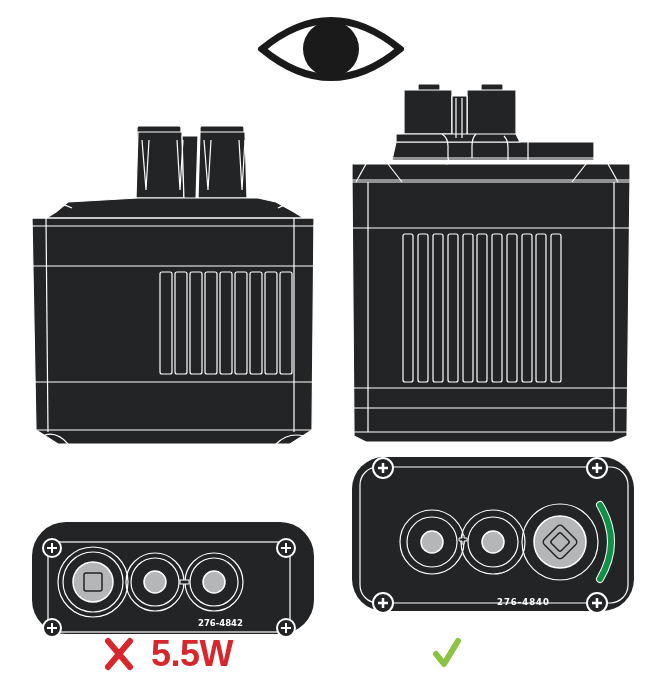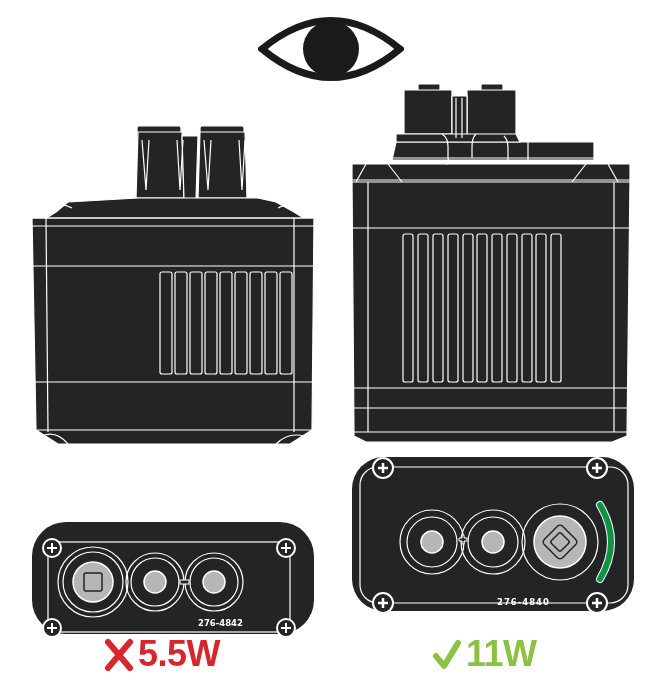--- a/index.html
+++ b/index.html
@@ -1,20 +1,20 @@
 <!DOCTYPE html>
 <html><head>
   <meta charset="utf-8">
   <style>
     html, body { margin: 0; padding: 0; background: #ffffff; }
     body { width: 650px; height: 694px; position: relative; overflow: hidden; font-family: "Liberation Sans", sans-serif; }
     .abs { position: absolute; }
     svg { display: block; }
     .caption {
-      position: absolute; display: flex; align-items: flex-end; gap: 4px;
+      position: absolute; display: flex; align-items: center; gap: 17px;
       font-family: "Liberation Sans", sans-serif; font-weight: 700; font-size: 36px; letter-spacing: -0.5px;
     }
     .caption .txt { line-height: 1; }
     .part-no { font-family: "DejaVu Sans", sans-serif; font-weight: 700; fill: #ffffff; }
   </style>
 </head>
 <body>
 
 <div class="abs" style="left:258px; top:14px;">
   <svg width="146" height="70" viewBox="0 0 146 70">
@@ -190,14 +190,13 @@
   </span>
   <span class="txt">5.5W</span>
 </div>
 
 <div class="caption" style="left:432px; top:636px; color:#8bc241;">
   <span>
     <svg width="30" height="34" viewBox="0 0 30 34">
       <path d="M4 18 L12 28 L26 5" fill="none" stroke="#8bc241" stroke-width="6" stroke-linecap="round" stroke-linejoin="round"></path>
     </svg>
   </span>
-  <span class="txt">11W</span>
 </div>
 
 </body></html>

